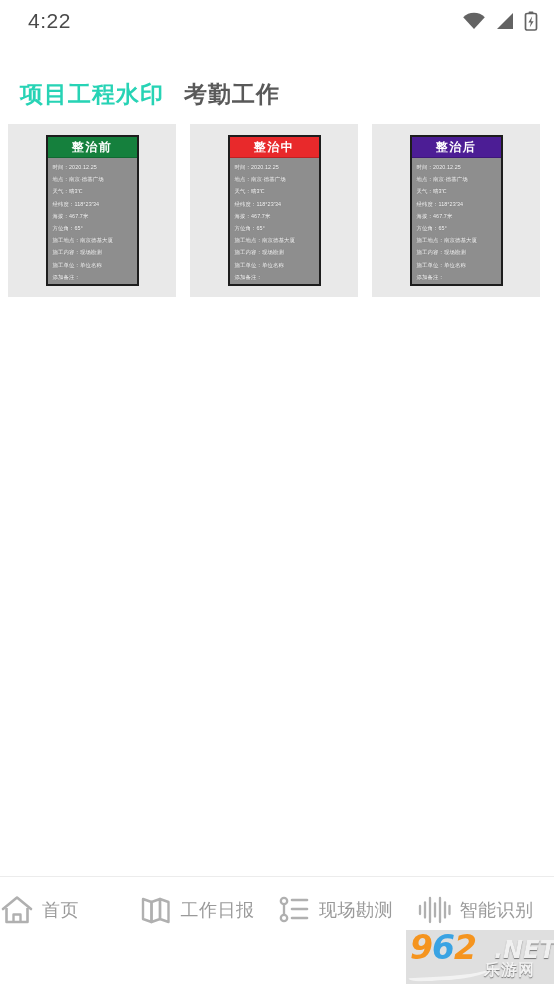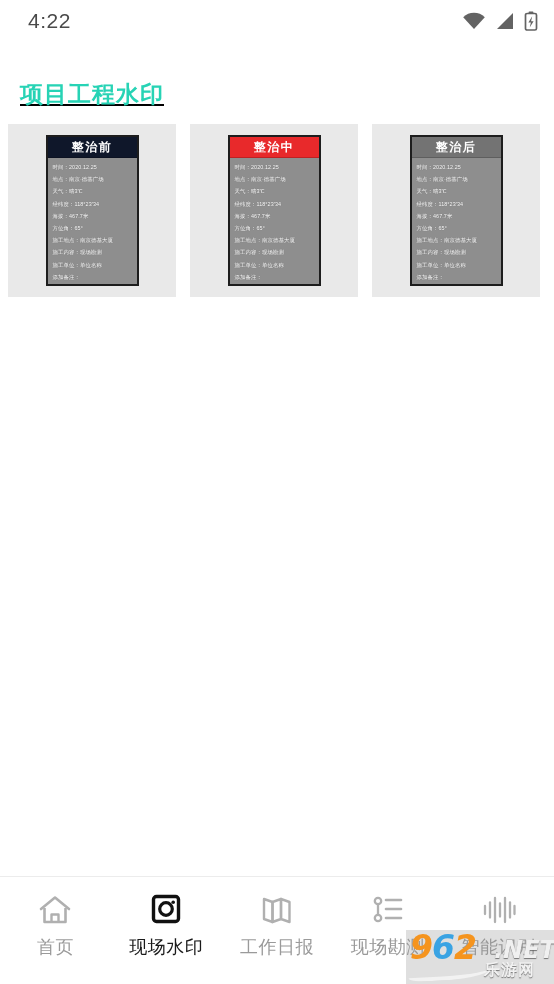--- a/index.html
+++ b/index.html
@@ -51,21 +51,20 @@
   }
 
   
   .tabs {
     display: flex;
     align-items: center;
     padding: 26px 0 0 20px;
     gap: 20px;
     height: 78px;
     flex: 0 0 78px;
-    text-decoration: underline;
   }
   .tab {
     font-size: 23px;
     font-weight: bold;
     color: #595959;
     letter-spacing: 1px;
     cursor: pointer;
   }
   .tab.active { color: #27d3b5; }
 
@@ -134,21 +133,21 @@
     border-top: 1px solid #ececec;
     display: flex;
     align-items: flex-start;
     padding-top: 16px;
     background: #ffffff;
     position: relative;
   }
   .nav-item {
     flex: 1 1 0;
     display: flex;
-    flex-direction: column;
+    flex-direction: row;
     align-items: center;
     gap: 8px;
     cursor: pointer;
   }
   .nav-icon {
     height: 34px;
     display: flex;
     align-items: center;
     justify-content: center;
   }
@@ -240,27 +239,28 @@
           <rect x="4.6" y="0.6" width="4.8" height="2.2" rx="0.7" fill="#636363"></rect>
           <path d="M8.2 5.2 L4.4 11.4 L6.9 11.4 L5.7 16.6 L9.6 10.2 L7.1 10.2 Z" fill="#636363"></path>
         </svg>
       </span>
     </div>
   </div>
 
 
   <div class="tabs">
     <div class="tab active">项目工程水印</div>
+    <div class="tab">考勤工作</div>
   </div>
 
   <div class="card-strip">
 
     <div class="wm-card">
       <div class="wm-inner">
-        <div class="wm-head" style="background:#0f172a">整治前</div>
+        <div class="wm-head" style="background:#15803d">整治前</div>
         <div class="wm-body">
           <div class="wm-row">时间：2020.12.25</div>
           <div class="wm-row">地点：南京·德基广场</div>
           <div class="wm-row">天气：晴3℃</div>
           <div class="wm-row">经纬度：118°23′34</div>
           <div class="wm-row">海拔：467.7米</div>
           <div class="wm-row">方位角：65°</div>
           <div class="wm-row">施工地点：南京德基大厦</div>
           <div class="wm-row">施工内容：现场勘测</div>
           <div class="wm-row">施工单位：单位名称</div>
@@ -282,21 +282,21 @@
           <div class="wm-row">施工地点：南京德基大厦</div>
           <div class="wm-row">施工内容：现场勘测</div>
           <div class="wm-row">施工单位：单位名称</div>
           <div class="wm-row">添加备注：</div>
         </div>
       </div>
     </div>
 
     <div class="wm-card">
       <div class="wm-inner">
-        <div class="wm-head" style="background:#737373">整治后</div>
+        <div class="wm-head" style="background:#4c1d95">整治后</div>
         <div class="wm-body">
           <div class="wm-row">时间：2020.12.25</div>
           <div class="wm-row">地点：南京·德基广场</div>
           <div class="wm-row">天气：晴3℃</div>
           <div class="wm-row">经纬度：118°23′34</div>
           <div class="wm-row">海拔：467.7米</div>
           <div class="wm-row">方位角：65°</div>
           <div class="wm-row">施工地点：南京德基大厦</div>
           <div class="wm-row">施工内容：现场勘测</div>
           <div class="wm-row">施工单位：单位名称</div>
@@ -315,30 +315,20 @@
       <div class="nav-icon">
         <svg width="34" height="32" viewBox="0 0 34 32">
           <path d="M3 15 L17 3.5 L31 15" fill="none" stroke="#b0b0b0" stroke-width="2.6" stroke-linecap="round" stroke-linejoin="round"></path>
           <path d="M6.5 14 L6.5 28 L27.5 28 L27.5 14" fill="none" stroke="#b0b0b0" stroke-width="2.6" stroke-linejoin="round"></path>
           <path d="M13.5 28 L13.5 20.5 L20.5 20.5 L20.5 28" fill="none" stroke="#b0b0b0" stroke-width="2.4" stroke-linejoin="round"></path>
         </svg>
       </div>
       <div class="nav-label">首页</div>
     </div>
 
-    <div class="nav-item active">
-      <div class="nav-icon">
-        <svg width="34" height="32" viewBox="0 0 34 32">
-          <rect x="4.5" y="2.5" width="25" height="25" rx="3" fill="none" stroke="#111111" stroke-width="3.4"></rect>
-          <circle cx="17" cy="15" r="6.3" fill="none" stroke="#111111" stroke-width="3.2"></circle>
-          <circle cx="24.2" cy="8.2" r="1.8" fill="#111111"></circle>
-        </svg>
-      </div>
-      <div class="nav-label">现场水印</div>
-    </div>
 
     <div class="nav-item">
       <div class="nav-icon">
         <svg width="34" height="32" viewBox="0 0 34 32">
           <path d="M4 5 L12.5 8 L12.5 28 L4 25 Z" fill="none" stroke="#b0b0b0" stroke-width="2.4" stroke-linejoin="round"></path>
           <path d="M12.5 8 L21 5 L21 25 L12.5 28 Z" fill="none" stroke="#b0b0b0" stroke-width="2.4" stroke-linejoin="round"></path>
           <path d="M21 5 L29.5 8 L29.5 28 L21 25 Z" fill="none" stroke="#b0b0b0" stroke-width="2.4" stroke-linejoin="round"></path>
         </svg>
       </div>
       <div class="nav-label">工作日报</div>

